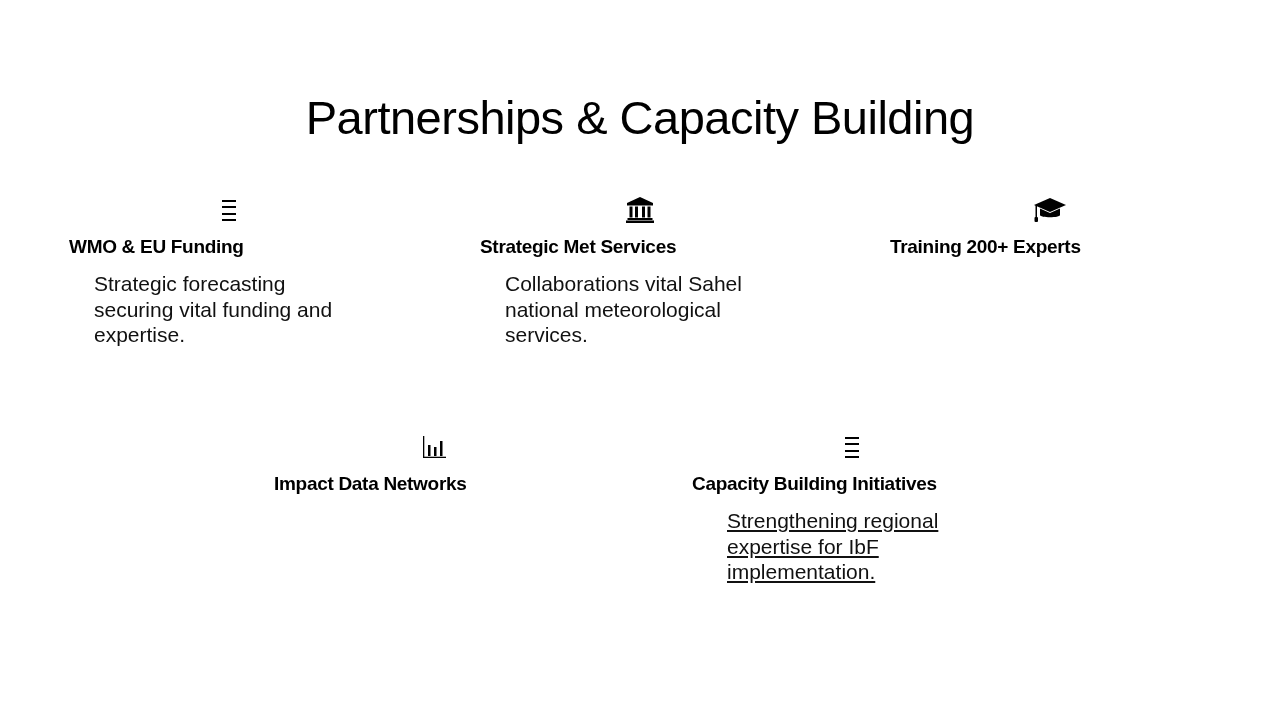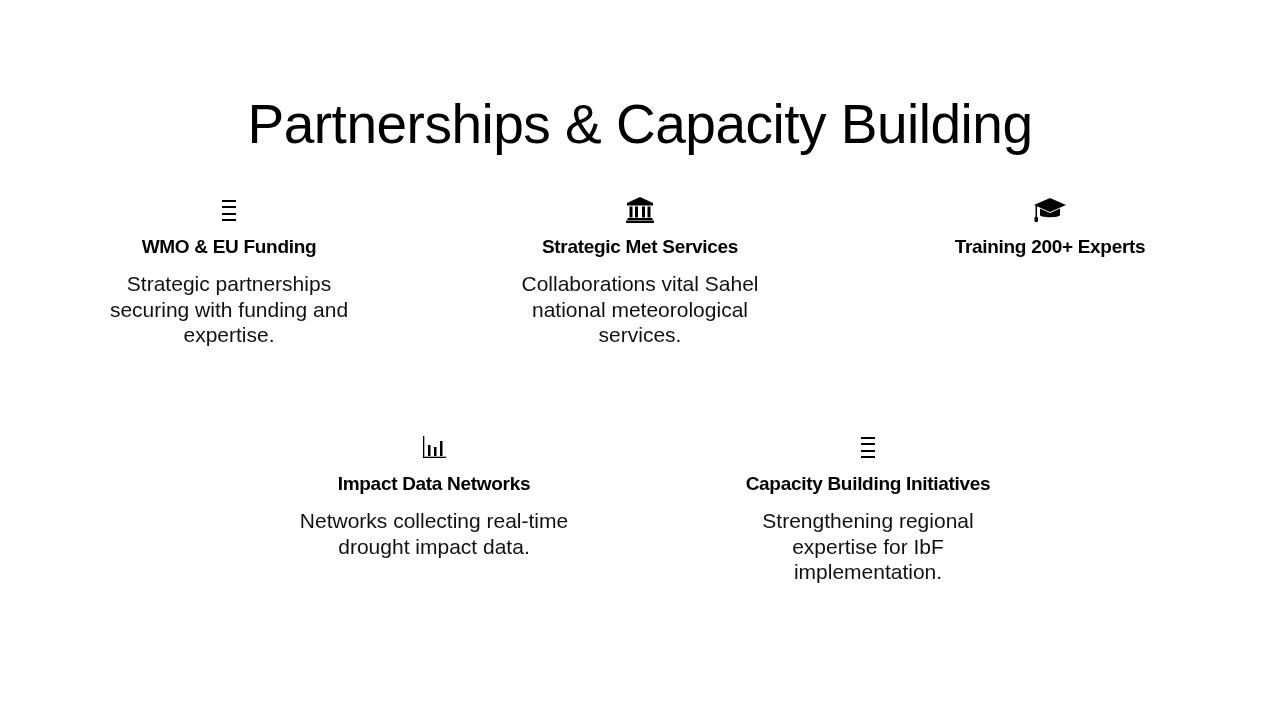--- a/index.html
+++ b/index.html
@@ -14,29 +14,29 @@
       font-family: "Liberation Sans", "DejaVu Sans", sans-serif;
       color: #000000;
       position: relative;
     }
     .title {
       position: absolute;
       top: 52px;
       left: 0;
       width: 1280px;
       text-align: center;
-      font-size: 55px;
+      font-size: 47px;
       font-weight: 400;
       letter-spacing: -0.5px;
       line-height: 70px;
     }
     .card {
       position: absolute;
       width: 320px;
-      text-align: center;
+      text-align: left;
     }
     .icon {
       height: 30px;
       display: flex;
       justify-content: center;
       align-items: center;
     }
     .icon svg { display: block; }
     .card-title {
       margin-top: 10px;
@@ -62,21 +62,21 @@
   <div class="card" style="left:69px; top:195px;">
     <div class="icon">
       <svg width="18" height="26" viewBox="0 0 18 26">
         <rect x="2" y="3" width="14" height="2" fill="#000"></rect>
         <rect x="2" y="9" width="14" height="2" fill="#000"></rect>
         <rect x="2" y="16" width="14" height="2" fill="#000"></rect>
         <rect x="2" y="22" width="14" height="2" fill="#000"></rect>
       </svg>
     </div>
     <div class="card-title">WMO &amp; EU Funding</div>
-    <div class="card-desc" style="width:270px;">Strategic partnerships securing with funding and expertise.</div>
+    <div class="card-desc" style="width:270px;">Strategic forecasting securing vital funding and expertise.</div>
   </div>
 
   <div class="card" style="left:480px; top:195px;">
     <div class="icon">
       <svg width="28" height="28" viewBox="0 0 28 28">
         <polygon points="14,1 27,7 1,7" fill="#000"></polygon>
         <rect x="1" y="7" width="26" height="2.5" fill="#000"></rect>
         <rect x="3.5" y="10.5" width="3" height="11" fill="#000"></rect>
         <rect x="9" y="10.5" width="3" height="11" fill="#000"></rect>
         <rect x="16" y="10.5" width="3" height="11" fill="#000"></rect>
@@ -105,28 +105,27 @@
     <div class="icon">
       <svg width="26" height="26" viewBox="0 0 26 26">
         <rect x="2" y="2" width="1.3" height="22" fill="#000"></rect>
         <rect x="2" y="22.7" width="23" height="1.3" fill="#000"></rect>
         <rect x="7" y="11" width="2.5" height="11" fill="#000"></rect>
         <rect x="13" y="13" width="2.5" height="9" fill="#000"></rect>
         <rect x="19" y="7" width="2.5" height="15" fill="#000"></rect>
       </svg>
     </div>
     <div class="card-title">Impact Data Networks</div>
-    <div class="card-desc" style="width:310px;">Networks collecting real-time drought impact data.</div>
   </div>
 
-  <div class="card" style="left:708px; top:432px;">
+  <div class="card" style="left:692px; top:432px;">
     <div class="icon">
       <svg width="18" height="26" viewBox="0 0 18 26">
         <rect x="2" y="3" width="14" height="2" fill="#000"></rect>
         <rect x="2" y="9" width="14" height="2" fill="#000"></rect>
         <rect x="2" y="16" width="14" height="2" fill="#000"></rect>
         <rect x="2" y="22" width="14" height="2" fill="#000"></rect>
       </svg>
     </div>
     <div class="card-title">Capacity Building Initiatives</div>
-    <div class="card-desc" style="width:250px;">Strengthening regional expertise for IbF implementation.</div>
+    <div class="card-desc" style="width:250px;text-decoration:underline;">Strengthening regional expertise for IbF implementation.</div>
   </div>
 </div>
 
 </body></html>

